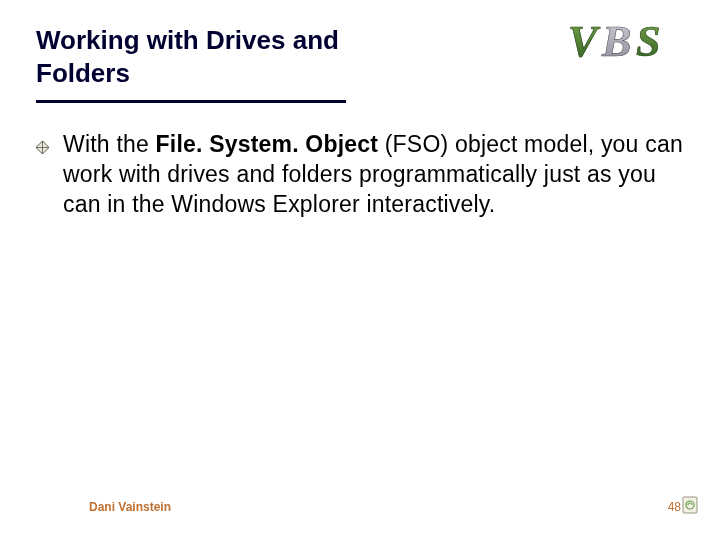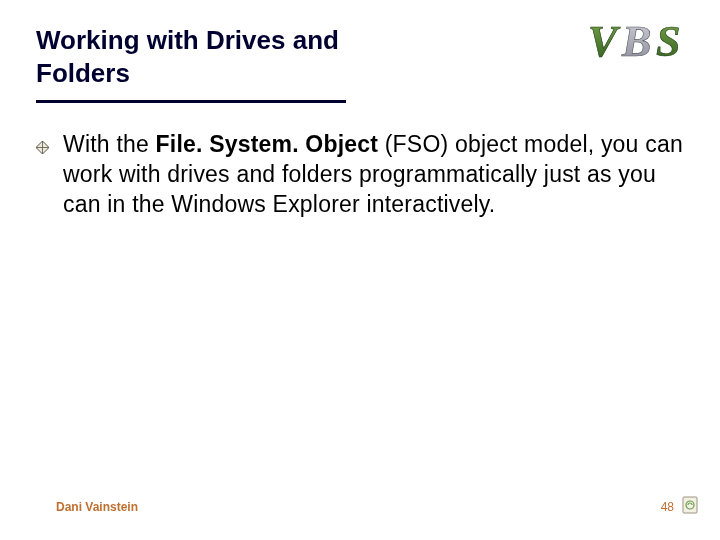--- a/index.html
+++ b/index.html
@@ -8,21 +8,21 @@
     height: 540px;
     background: #ffffff;
     font-family: Verdana, Geneva, sans-serif;
     position: relative;
     overflow: hidden;
   }
   .header {
     position: absolute;
     top: 24px;
     left: 36px;
-    right: 28px;
+    right: 48px;
     display: flex;
     justify-content: space-between;
     align-items: flex-start;
   }
   .title {
     font-size: 26px;
     font-weight: bold;
     color: #000031;
     line-height: 1.25;
     max-width: 400px;
@@ -67,25 +67,26 @@
     left: 56px;
     right: 22px;
     display: flex;
     justify-content: space-between;
     align-items: center;
   }
   .author {
     font-size: 12px;
     font-weight: bold;
     color: #c07030;
+    margin-left: 33px;
   }
   .page-area {
     display: flex;
     align-items: center;
-    gap: 8px;
+    gap: 1px;
   }
   .page-num {
     font-size: 12px;
     color: #c07030;
   }
 </style>
 </head>
 <body>
 
 <div class="header">

